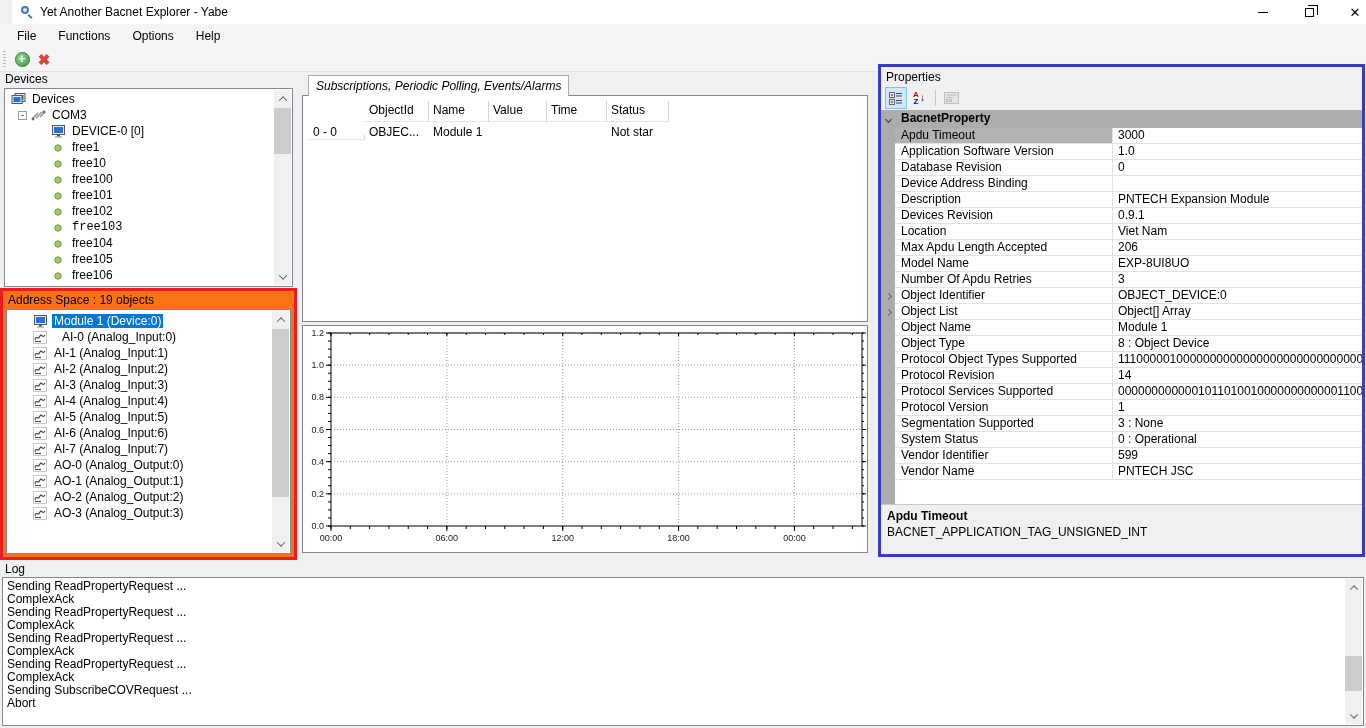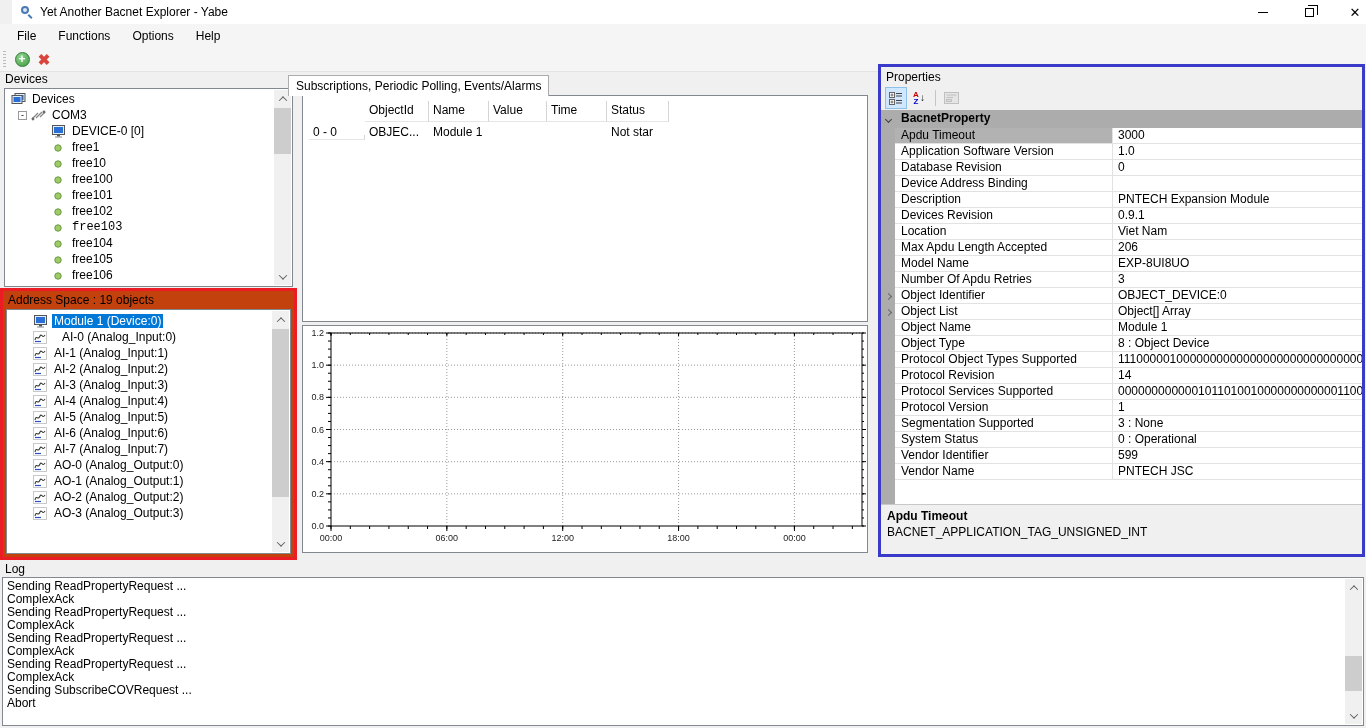--- a/index.html
+++ b/index.html
@@ -42,31 +42,31 @@
   
   .sb { position:absolute; top:1px; right:1px; bottom:1px; width:17px; background:#F0F0F0; }
   .sb-arrow { position:absolute; left:0; width:17px; height:17px; display:flex; align-items:center; justify-content:center; }
   .sb-arrow.up { top:0; } .sb-arrow.down { bottom:0; }
   .chv { width:6px; height:6px; border-right:1.6px solid #606060; border-bottom:1.6px solid #606060; }
   .chv.u { transform:rotate(-135deg) translate(-1px,-1px); }
   .chv.d { transform:rotate(45deg) translate(-1px,-1px); }
   .sb-thumb { position:absolute; left:0; width:17px; background:#CDCDCD; }
 
   
-  .tab { position:absolute; left:288px; top:75px; height:21px; background:#fff; border:1px solid #ACACAC; border-bottom:none; padding:3px 7px 0 7px; z-index:2; }
+  .tab { position:absolute; left:308px; top:75px; height:21px; background:#fff; border:1px solid #ACACAC; border-bottom:none; padding:3px 7px 0 7px; z-index:2;font-style:italic; }
   .table-box { left:302px; top:95px; width:566px; height:227px; padding:5px 6px; }
   .grid-header { display:flex; height:21px; }
   .grid-hcell { border-right:1px solid #D5D5D5; border-bottom:1px solid #E5E5E5; padding:2px 4px; overflow:hidden; white-space:nowrap; }
   .grid-row { display:flex; height:21px; }
   .grid-cell { padding:3px 4px; overflow:hidden; white-space:nowrap; }
 
   .chart-box { left:302px; top:325px; width:566px; height:228px; }
 
   
-  .red-box { position:absolute; left:0px; top:288px; width:297px; height:272px; border:3px solid #EC1C24; background:#c2410c; display:flex; flex-direction:column; }
+  .red-box { position:absolute; left:0px; top:288px; width:297px; height:272px; border:3px solid #EC1C24; background:#f97316; display:flex; flex-direction:column; }
   .red-box .as-label { padding:2px 0 2px 5px; }
   .as-treewrap { margin:0 3px 3px 3px; flex:1; background:#fff; border:1px solid #828790; position:relative; overflow:hidden; }
 
   
   .blue-box { position:absolute; left:878px; top:64px; width:487px; height:493px; border:3px solid #3A3ACA; background:#F0F0F0; display:flex; flex-direction:column; }
   .props-title { padding:3px 0 1px 5px; }
   .props-toolbar { height:25px; display:flex; align-items:center; padding-left:4px; }
   .ptb-btn { width:22px; height:22px; display:flex; align-items:center; justify-content:center; margin-right:1px; }
   .ptb-btn.sel { background:#CFE8FF; border:1px solid #8ec1e8; }
   .ptb-sep { width:1px; height:16px; background:#c5c5c5; margin:0 4px; }

